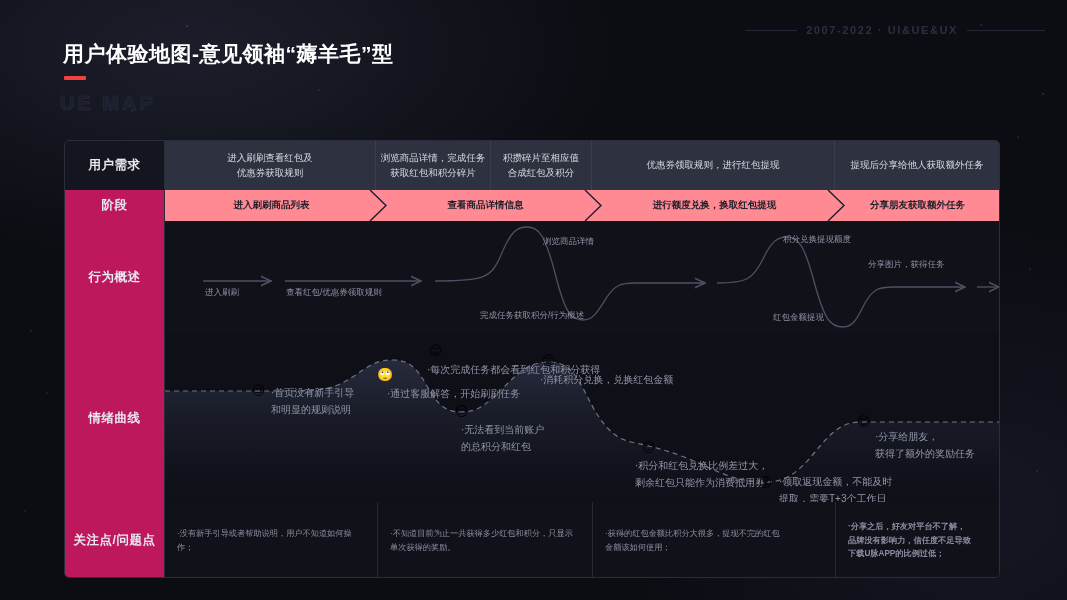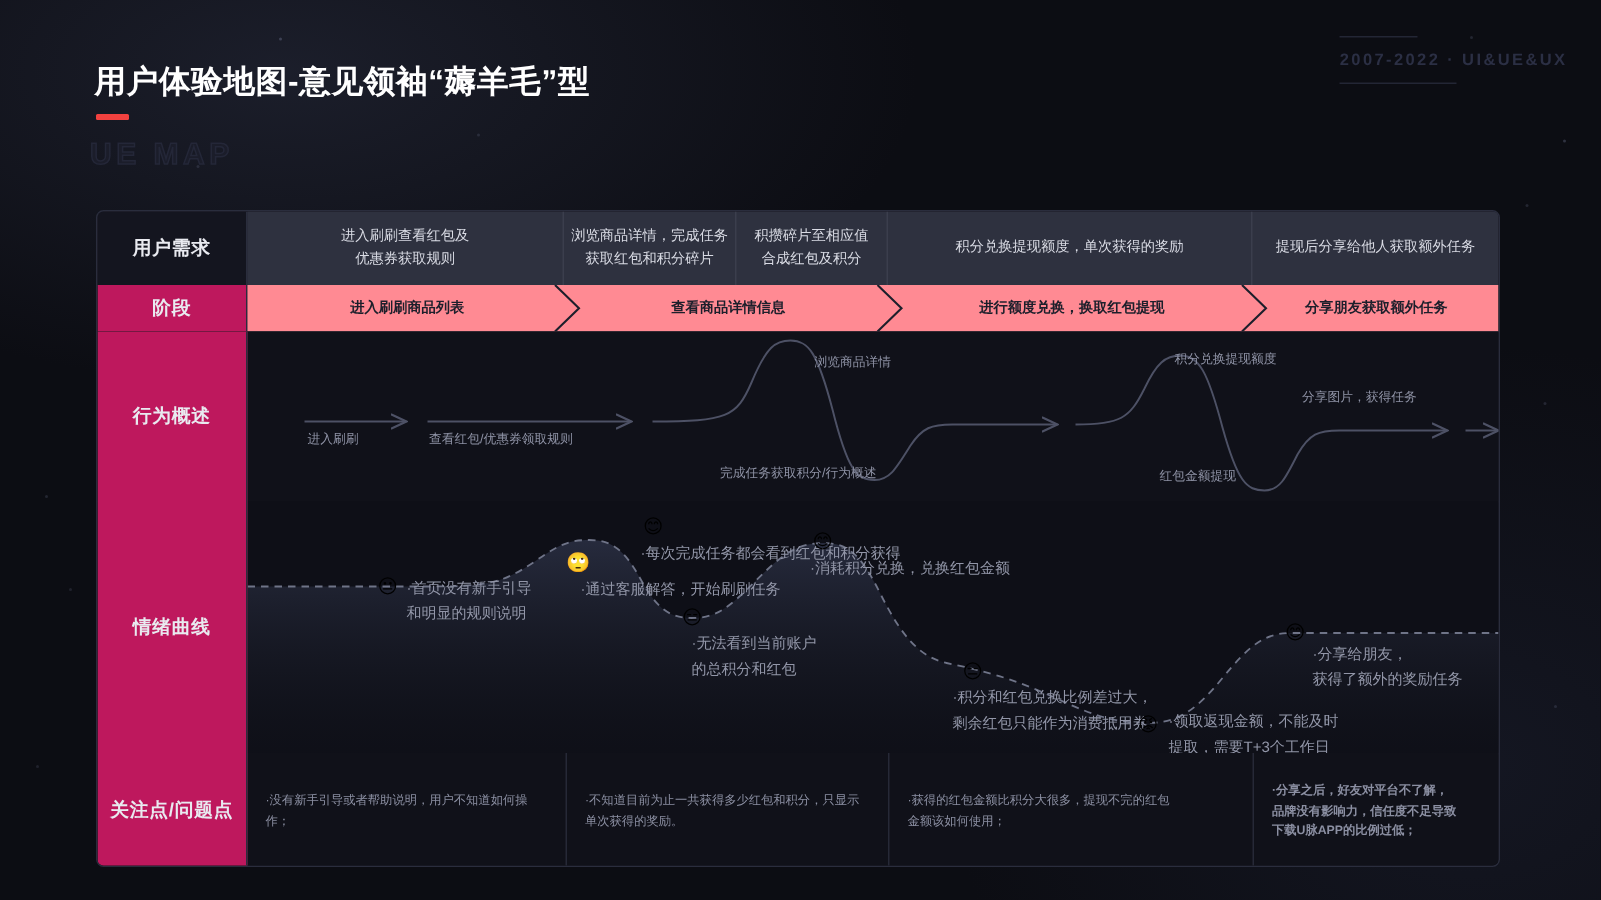--- a/index.html
+++ b/index.html
@@ -30,23 +30,23 @@
     position:absolute; left:64px; top:76px; width:22px; height:4px;
     background:#f2413f; border-radius:1px;
   }
   #watermark {
     position:absolute; left:60px; top:92px;
     font-size:20px; font-weight:bold; letter-spacing:3px;
     color:#1b1d2a; -webkit-text-stroke:1px #242738;
   }
   #eyebrow {
     position:absolute; right:22px; top:24px;
-    display:flex; align-items:flex-start; gap:9px;
+    display:flex; align-items:center; gap:9px;
     font-size:11px; font-weight:bold; letter-spacing:1.6px;
-    color:#2b2f44; white-space:nowrap;flex-direction:column;
+    color:#2b2f44; white-space:nowrap;
   }
   .ebline { width:52px; height:1px; background:#232635; }
   .ebline.long { width:78px; }
 
   
   #table {
     position:absolute; left:64px; top:140px;
     width:936px; height:438px;
     border:1px solid #2a2d3d; border-radius:5px;
     overflow:hidden;
@@ -146,21 +146,21 @@
         <div class="needcell" style="flex:0 0 211px;">
             <span>进入刷刷查看红包及<br>优惠券获取规则</span>
           </div>
         <div class="needcell" style="flex:0 0 115px;">
             <span>浏览商品详情，完成任务<br>获取红包和积分碎片</span>
           </div>
         <div class="needcell" style="flex:0 0 101px;">
             <span>积攒碎片至相应值<br>合成红包及积分</span>
           </div>
         <div class="needcell" style="flex:0 0 243px;">
-            <span>积分兑换提现额度，单次获得的奖励</span>
+            <span>优惠券领取规则，进行红包提现</span>
           </div>
         <div class="needcell" style="flex:1;">
             <span>提现后分享给他人获取额外任务</span>
           </div>
       </div>
     </div>
     <div class="rowline" style="top:49px;"></div>
 
     <div class="row" id="row-stage">
       <div class="collab">阶段</div>

